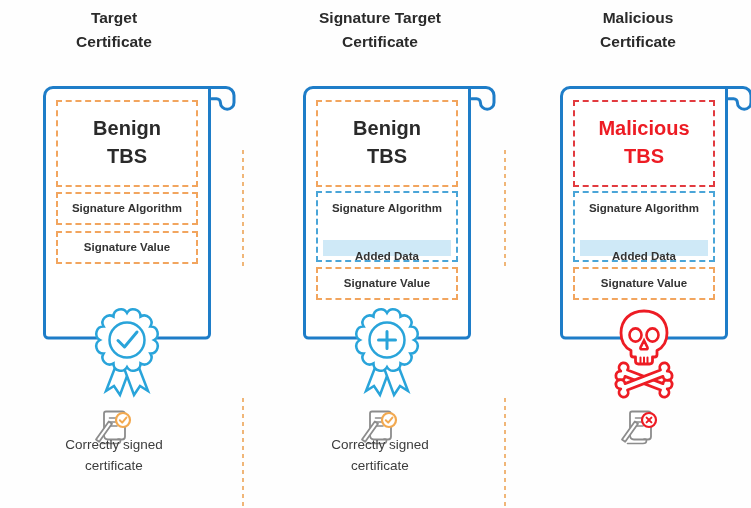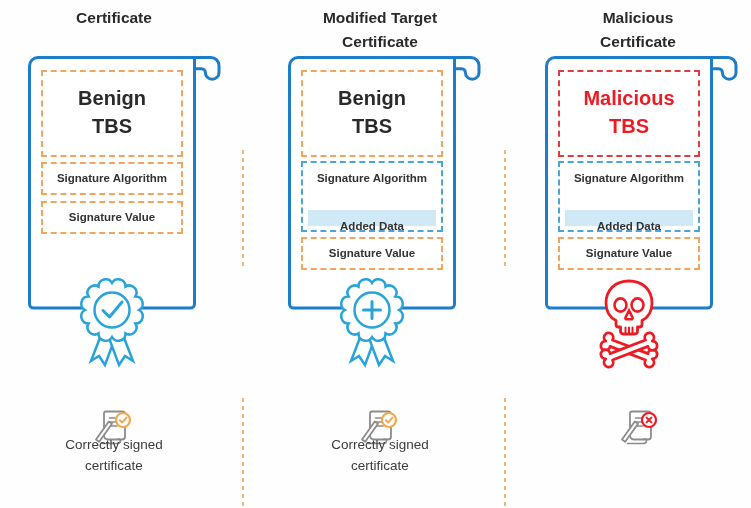--- a/index.html
+++ b/index.html
@@ -5,21 +5,21 @@
   html,body{margin:0;padding:0;background:#fff;}
   .stage{
     position:relative;width:751px;height:508px;background:#fefefe;
     font-family:"Liberation Sans",sans-serif;overflow:hidden;
   }
   .col-title{
     position:absolute;top:6px;width:220px;margin:0;text-align:center;
     font-size:15.5px;font-weight:bold;color:var(--text-dark);line-height:23.5px;
   }
   .col-title .blk{display:block;}
-  .cert{position:absolute;top:56px;width:200px;height:300px;}
+  .cert{position:absolute;top:86px;width:200px;height:300px;margin-left:15px;}
   .scroll{position:absolute;left:0;top:0;}
   .scroll-body{fill:#ffffff;stroke:var(--cert-border);stroke-width:3;}
   .scroll-curl{fill:none;stroke:var(--cert-border);stroke-width:3;stroke-linecap:round;}
   .box{position:absolute;box-sizing:border-box;text-align:center;color:var(--text-label);font-weight:bold;}
   .orange{border:2px dashed var(--orange-dash);}
   .red-d{border:2px dashed var(--red-dash);}
   .blue-d{border:2px dashed var(--blue-dash);}
   .tbs{left:13px;top:14px;width:142px;height:87px;font-size:20px;font-weight:bold;
        color:var(--text-dark);line-height:27.5px;padding-top:13px;}
   .tbs.maltext{color:var(--red);}
@@ -48,24 +48,25 @@
   .seal-mark-r{fill:none;stroke:var(--red);stroke-width:2;stroke-linecap:round;}
   .caption{position:absolute;top:434px;width:130px;text-align:center;
            font-size:13.5px;line-height:21px;color:var(--text-body);}
 </style>
 </head>
 <body>
 
 <div class="stage">
 
   <h2 class="col-title" style="left:4px">
+    <span class="blk">Target</span>
     <span class="blk">Certificate</span>
   </h2>
   <h2 class="col-title" style="left:270px">
-    <span class="blk">Modified Target</span>
+    <span class="blk">Signature Target</span>
     <span class="blk">Certificate</span>
   </h2>
   <h2 class="col-title" style="left:528px">
     <span class="blk">Malicious</span>
     <span class="blk">Certificate</span>
   </h2>
 
   <div class="cert" style="left:28px">
     <svg class="scroll" width="200" height="260" viewBox="0 0 200 260">
       <path class="scroll-body" d="M166.5 1.5 L10 1.5 A8.5 8.5 0 0 0 1.5 10 L1.5 248 A4 4 0 0 0 5.5 252 L162.5 252 A4 4 0 0 0 166.5 248 Z"></path>

